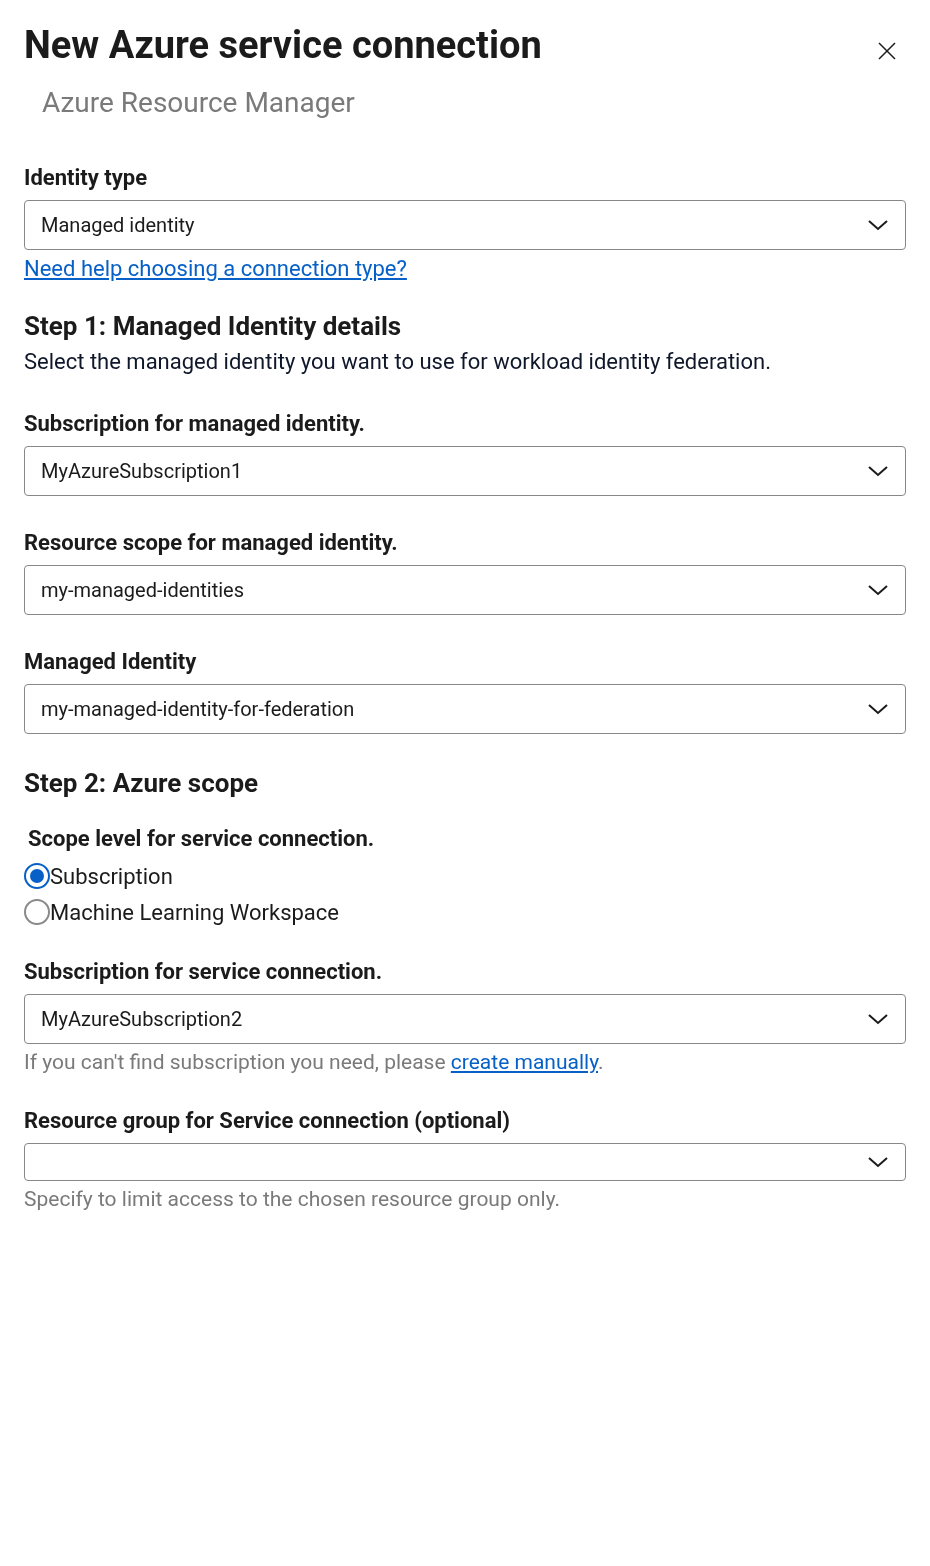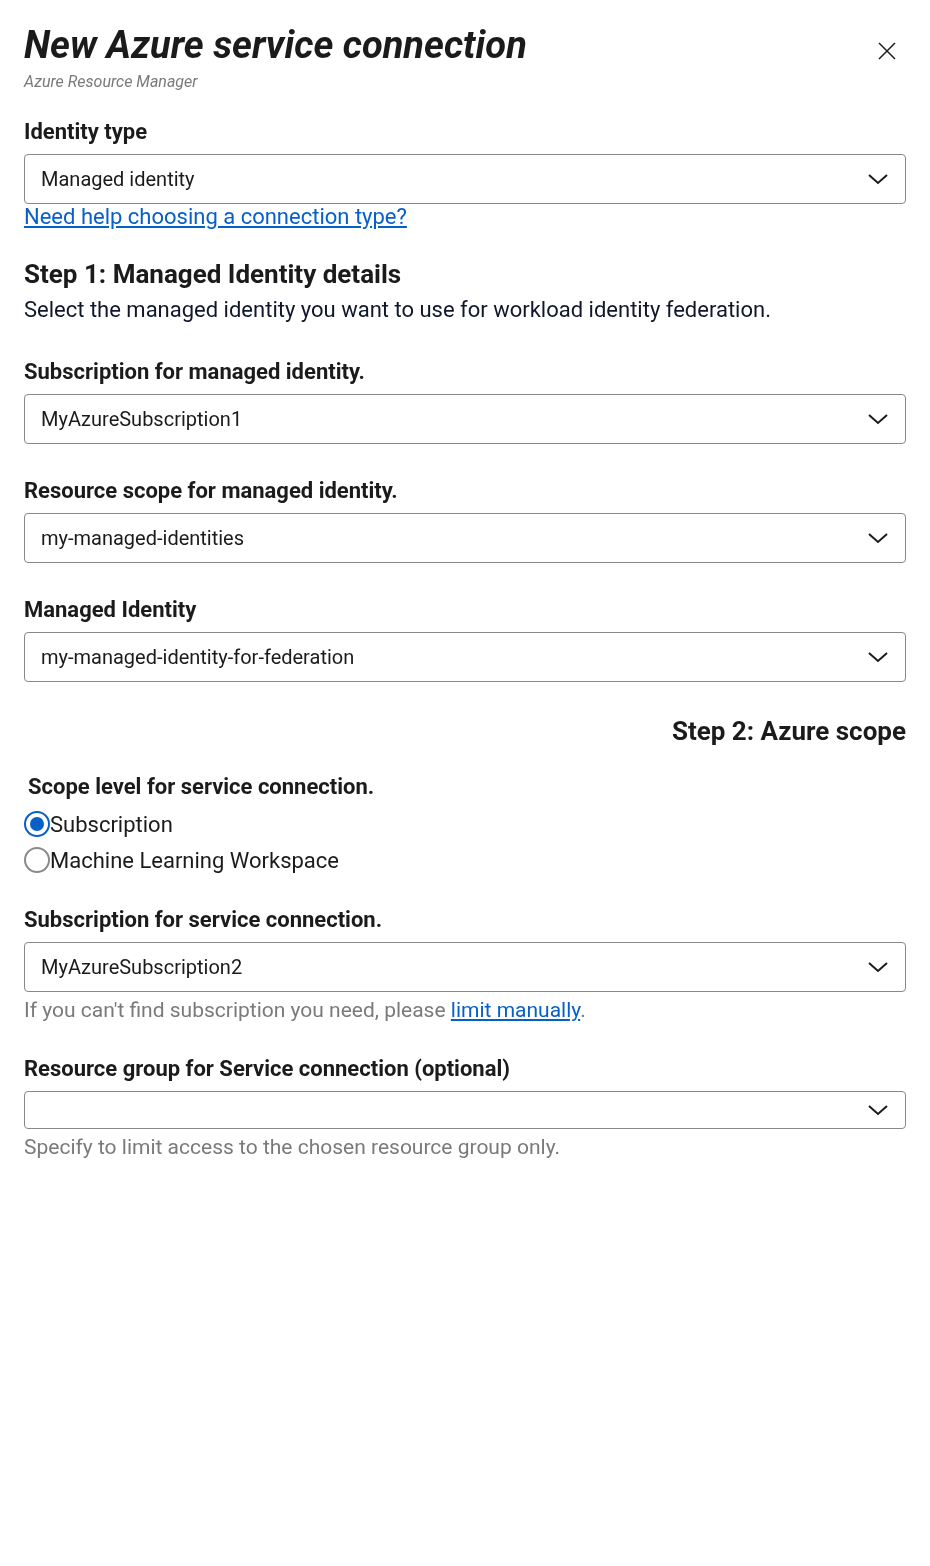--- a/index.html
+++ b/index.html
@@ -10,31 +10,31 @@
     color: #1b1b1b;
     background: #ffffff;
     width: 930px;
   }
   .header {
     display: flex;
     justify-content: space-between;
     align-items: flex-start;
     margin-bottom: 28px;
   }
-  .title-block { flex: 1; font-style: italic; }
+  .title-block { flex: 1; }
   .title {
     font-size: 38px;
     font-weight: 700;
     margin: 0 0 4px 0;
     line-height: 1.15;
   }
   .subtitle {
-    font-size: 16px;
+    font-size: 28px;
     color: #7a7a7a;
-    margin: 0;
+    margin: 18px;
   }
   .close {
     font-size: 26px;
     line-height: 1;
     padding: 8px;
     cursor: pointer;
     color: #1b1b1b;
     margin-top: 8px;
   }
   .section-label {
@@ -53,20 +53,21 @@
     align-items: center;
     background: #fff;
     cursor: pointer;
   }
   .chevron {
     width: 22px;
     height: 12px;
   }
   .help-link {
     display: inline-block;
+    margin-top: 6px;
     color: #0660c7;
     font-size: 22px;
     text-decoration: underline;
   }
   .step-heading {
     font-size: 26px;
     font-weight: 700;
     margin-top: 30px;
     margin-bottom: 6px;
   }
@@ -165,21 +166,21 @@
 <div class="field-block">
   <div class="section-label">Managed Identity</div>
   <div class="dropdown">
     <span>my-managed-identity-for-federation</span>
     <svg class="chevron" viewBox="0 0 22 12">
         <path d="M2 2 L11 10 L20 2" stroke="#1b1b1b" stroke-width="2" fill="none"></path>
       </svg>
   </div>
 </div>
 
-<div class="step-heading" style="margin-bottom:28px;text-align:right;">Step 2: Azure scope</div>
+<div class="step-heading" style="margin-bottom:28px;">Step 2: Azure scope</div>
 
 <div class="field-block">
   <div class="section-label" style="padding-left:4px;">Scope level for service connection.</div>
   <div class="radio-group" id="radio-group">
       <div class="radio-row">
         <div class="radio-outer selected">
           <div class="radio-inner-sel"></div>
         </div>
         <span>Subscription</span>
       </div>
@@ -192,21 +193,21 @@
 
 <div class="field-block">
   <div class="section-label">Subscription for service connection.</div>
   <div class="dropdown">
     <span>MyAzureSubscription2</span>
     <svg class="chevron" viewBox="0 0 22 12">
         <path d="M2 2 L11 10 L20 2" stroke="#1b1b1b" stroke-width="2" fill="none"></path>
       </svg>
   </div>
   <div class="help-text">
-    <span>If you can't find subscription you need, please </span><a href="#" class="inline-link">limit manually</a><span>.</span>
+    <span>If you can't find subscription you need, please </span><a href="#" class="inline-link">create manually</a><span>.</span>
   </div>
 </div>
 
 <div class="field-block">
   <div class="section-label">Resource group for Service connection (optional)</div>
   <div class="dropdown">
     <span></span>
     <svg class="chevron" viewBox="0 0 22 12">
         <path d="M2 2 L11 10 L20 2" stroke="#1b1b1b" stroke-width="2" fill="none"></path>
       </svg>

